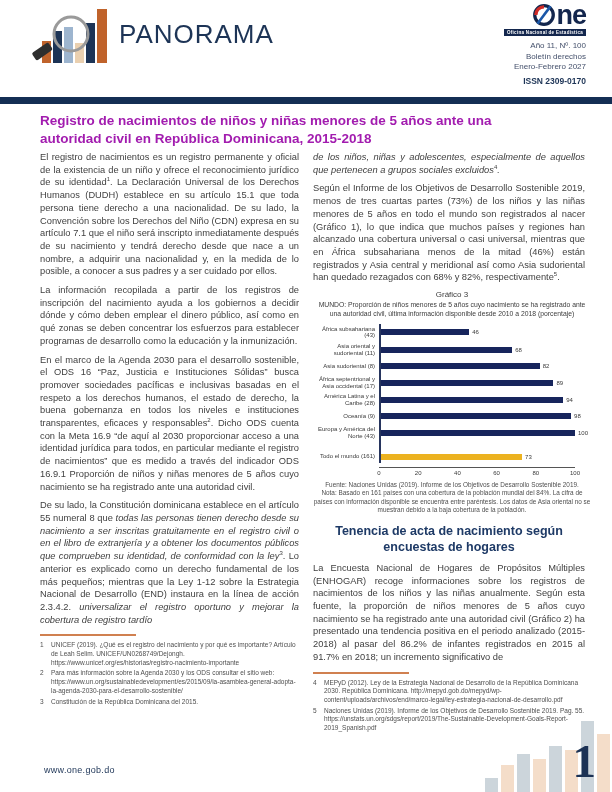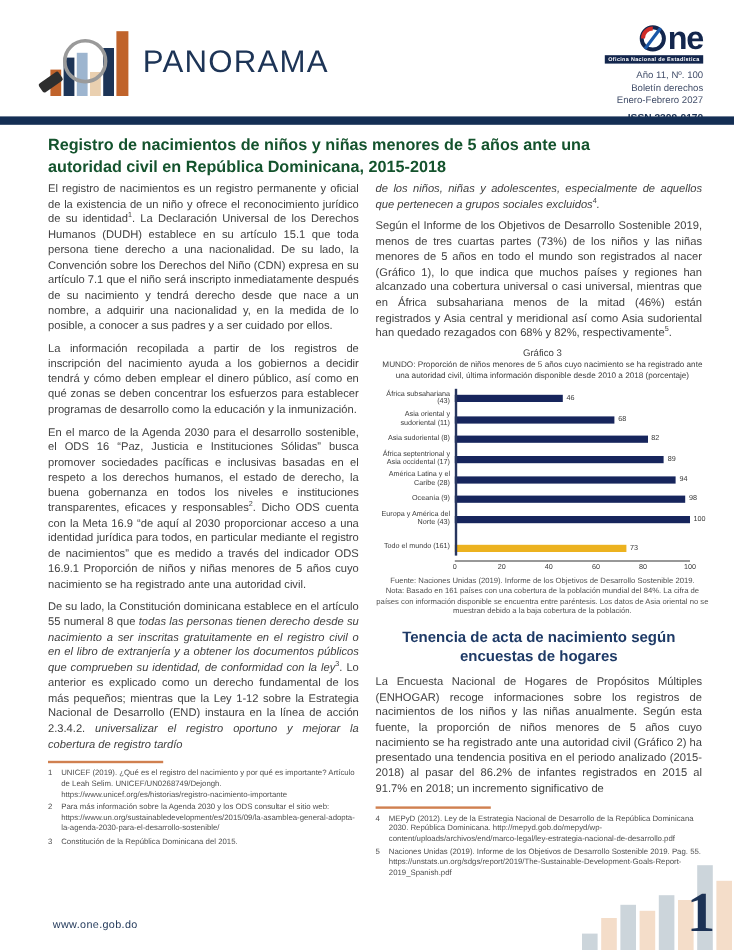--- a/index.html
+++ b/index.html
@@ -3,37 +3,37 @@
 <meta charset="utf-8">
 <style>
   * { margin:0; padding:0; box-sizing:border-box; }
   html,body { background:#888; }
   .page {
     position:relative; width:612px; height:792px; margin:0 auto;
     background:#ffffff; overflow:hidden;
     font-family:"Liberation Sans", sans-serif; color:#414141;
   }
   
-  .masthead { position:absolute; top:20px; left:30px; right:26px;
+  .masthead { position:absolute; top:3px; left:30px; right:26px;
     display:flex; justify-content:space-between; align-items:flex-start; }
   .brand { display:flex; align-items:center; }
   .brand-text { margin-left:9px; color:#1d3456; font-size:26px; line-height:28px;
     letter-spacing:1px; font-weight:400; }
   .one-block { display:flex; flex-direction:column; align-items:flex-end; text-align:right; }
   .one-mark { display:flex; align-items:center;justify-content:flex-end; }
   .one-ne { font-size:27px; font-weight:700; color:#13264d; letter-spacing:-1px; line-height:24px; }
   .one-caption { background:#13264d; color:#fff; font-size:4.5px; font-weight:700;
     padding:1px 3px; margin-top:2px; letter-spacing:.3px; }
   .issue-line { font-size:8px; line-height:10.5px; color:#44506b; }
   .issue-line.first { margin-top:5px; }
   .issn { font-size:8.5px; font-weight:700; color:#1d3456; margin-top:3px; }
   .rule { position:absolute; top:97px; left:0; width:612px; height:7px; background:#142e54; }
   
   .title { position:absolute; top:112px; left:40px; width:505px;
-    font-size:13.5px; line-height:17.5px; font-weight:700; color:#14532d; }
+    font-size:13.5px; line-height:17.5px; font-weight:700; color:#a21caf; }
   
   .col { position:absolute; top:151px; }
   .col.left  { left:40px;  width:259px; }
   .col.right { left:313px; width:272px; }
   p.body { font-size:9.3px; line-height:12.7px; text-align:justify; margin-bottom:6px; color:#414141; }
   p.body .it { font-style:italic; }
   p.body sup, .fn sup { font-size:6px; vertical-align:super; line-height:0; }
   
   .footnotes { margin-top:8px; }
   .fn-rule { width:96px; height:2px; background:#d08050; margin-bottom:5px; }
@@ -106,21 +106,21 @@
     </div>
   </div>
 
   <div class="rule"></div>
 
   <h1 class="title">Registro de nacimientos de niños y niñas menores de 5 años ante una autoridad civil en República Dominicana, 2015-2018</h1>
 
   <div class="col left">
     <div>
         <p class="body"><span>El registro de nacimientos es un registro permanente y oficial de la existencia de un niño y ofrece el reconocimiento jurídico de su identidad</span><sup>1</sup><span>. La Declaración Universal de los Derechos Humanos (DUDH) establece en su artículo 15.1 que toda persona tiene derecho a una nacionalidad. De su lado, la Convención sobre los Derechos del Niño (CDN) expresa en su artículo 7.1 que el niño será inscripto inmediatamente después de su nacimiento y tendrá derecho desde que nace a un nombre, a adquirir una nacionalidad y, en la medida de lo posible, a conocer a sus padres y a ser cuidado por ellos.</span></p>
-        <p class="body"><span>La información recopilada a partir de los registros de inscripción del nacimiento ayuda a los gobiernos a decidir tendrá y cómo deben emplear el dinero público, así como en qué zonas se deben concentrar los esfuerzos para establecer programas de desarrollo como la educación y la inmunización.</span></p>
+        <p class="body"><span>La información recopilada a partir de los registros de inscripción del nacimiento ayuda a los gobiernos a decidir dónde y cómo deben emplear el dinero público, así como en qué zonas se deben concentrar los esfuerzos para establecer programas de desarrollo como la educación y la inmunización.</span></p>
         <p class="body"><span>En el marco de la Agenda 2030 para el desarrollo sostenible, el ODS 16 “Paz, Justicia e Instituciones Sólidas” busca promover sociedades pacíficas e inclusivas basadas en el respeto a los derechos humanos, el estado de derecho, la buena gobernanza en todos los niveles e instituciones transparentes, eficaces y responsables</span><sup>2</sup><span>. Dicho ODS cuenta con la Meta 16.9 “de aquí al 2030 proporcionar acceso a una identidad jurídica para todos, en particular mediante el registro de nacimientos” que es medido a través del indicador ODS 16.9.1 Proporción de niños y niñas menores de 5 años cuyo nacimiento se ha registrado ante una autoridad civil.</span></p>
         <p class="body"><span>De su lado, la Constitución dominicana establece en el artículo 55 numeral 8 que </span><span class="it">todas las personas tienen derecho desde su nacimiento a ser inscritas gratuitamente en el registro civil o en el libro de extranjería y a obtener los documentos públicos que comprueben su identidad, de conformidad con la ley</span><sup>3</sup><span>. Lo anterior es explicado como un derecho fundamental de los más pequeños; mientras que la Ley 1-12 sobre la Estrategia Nacional de Desarrollo (END) instaura en la línea de acción 2.3.4.2. </span><span class="it">universalizar el registro oportuno y mejorar la cobertura de registro tardío</span></p>
       </div>
     <div class="footnotes">
       <div class="fn-rule"></div>
       <div>
           <div class="fn"><span class="n">1</span><span>UNICEF (2019). ¿Qué es el registro del nacimiento y por qué es importante? Artículo de Leah Selim. UNICEF/UN0268749/Dejongh. https://www.unicef.org/es/historias/registro-nacimiento-importante</span></div>
           <div class="fn"><span class="n">2</span><span>Para más información sobre la Agenda 2030 y los ODS consultar el sitio web: https://www.un.org/sustainabledevelopment/es/2015/09/la-asamblea-general-adopta-la-agenda-2030-para-el-desarrollo-sostenible/</span></div>
           <div class="fn"><span class="n">3</span><span>Constitución de la República Dominicana del 2015.</span></div>
         </div>

